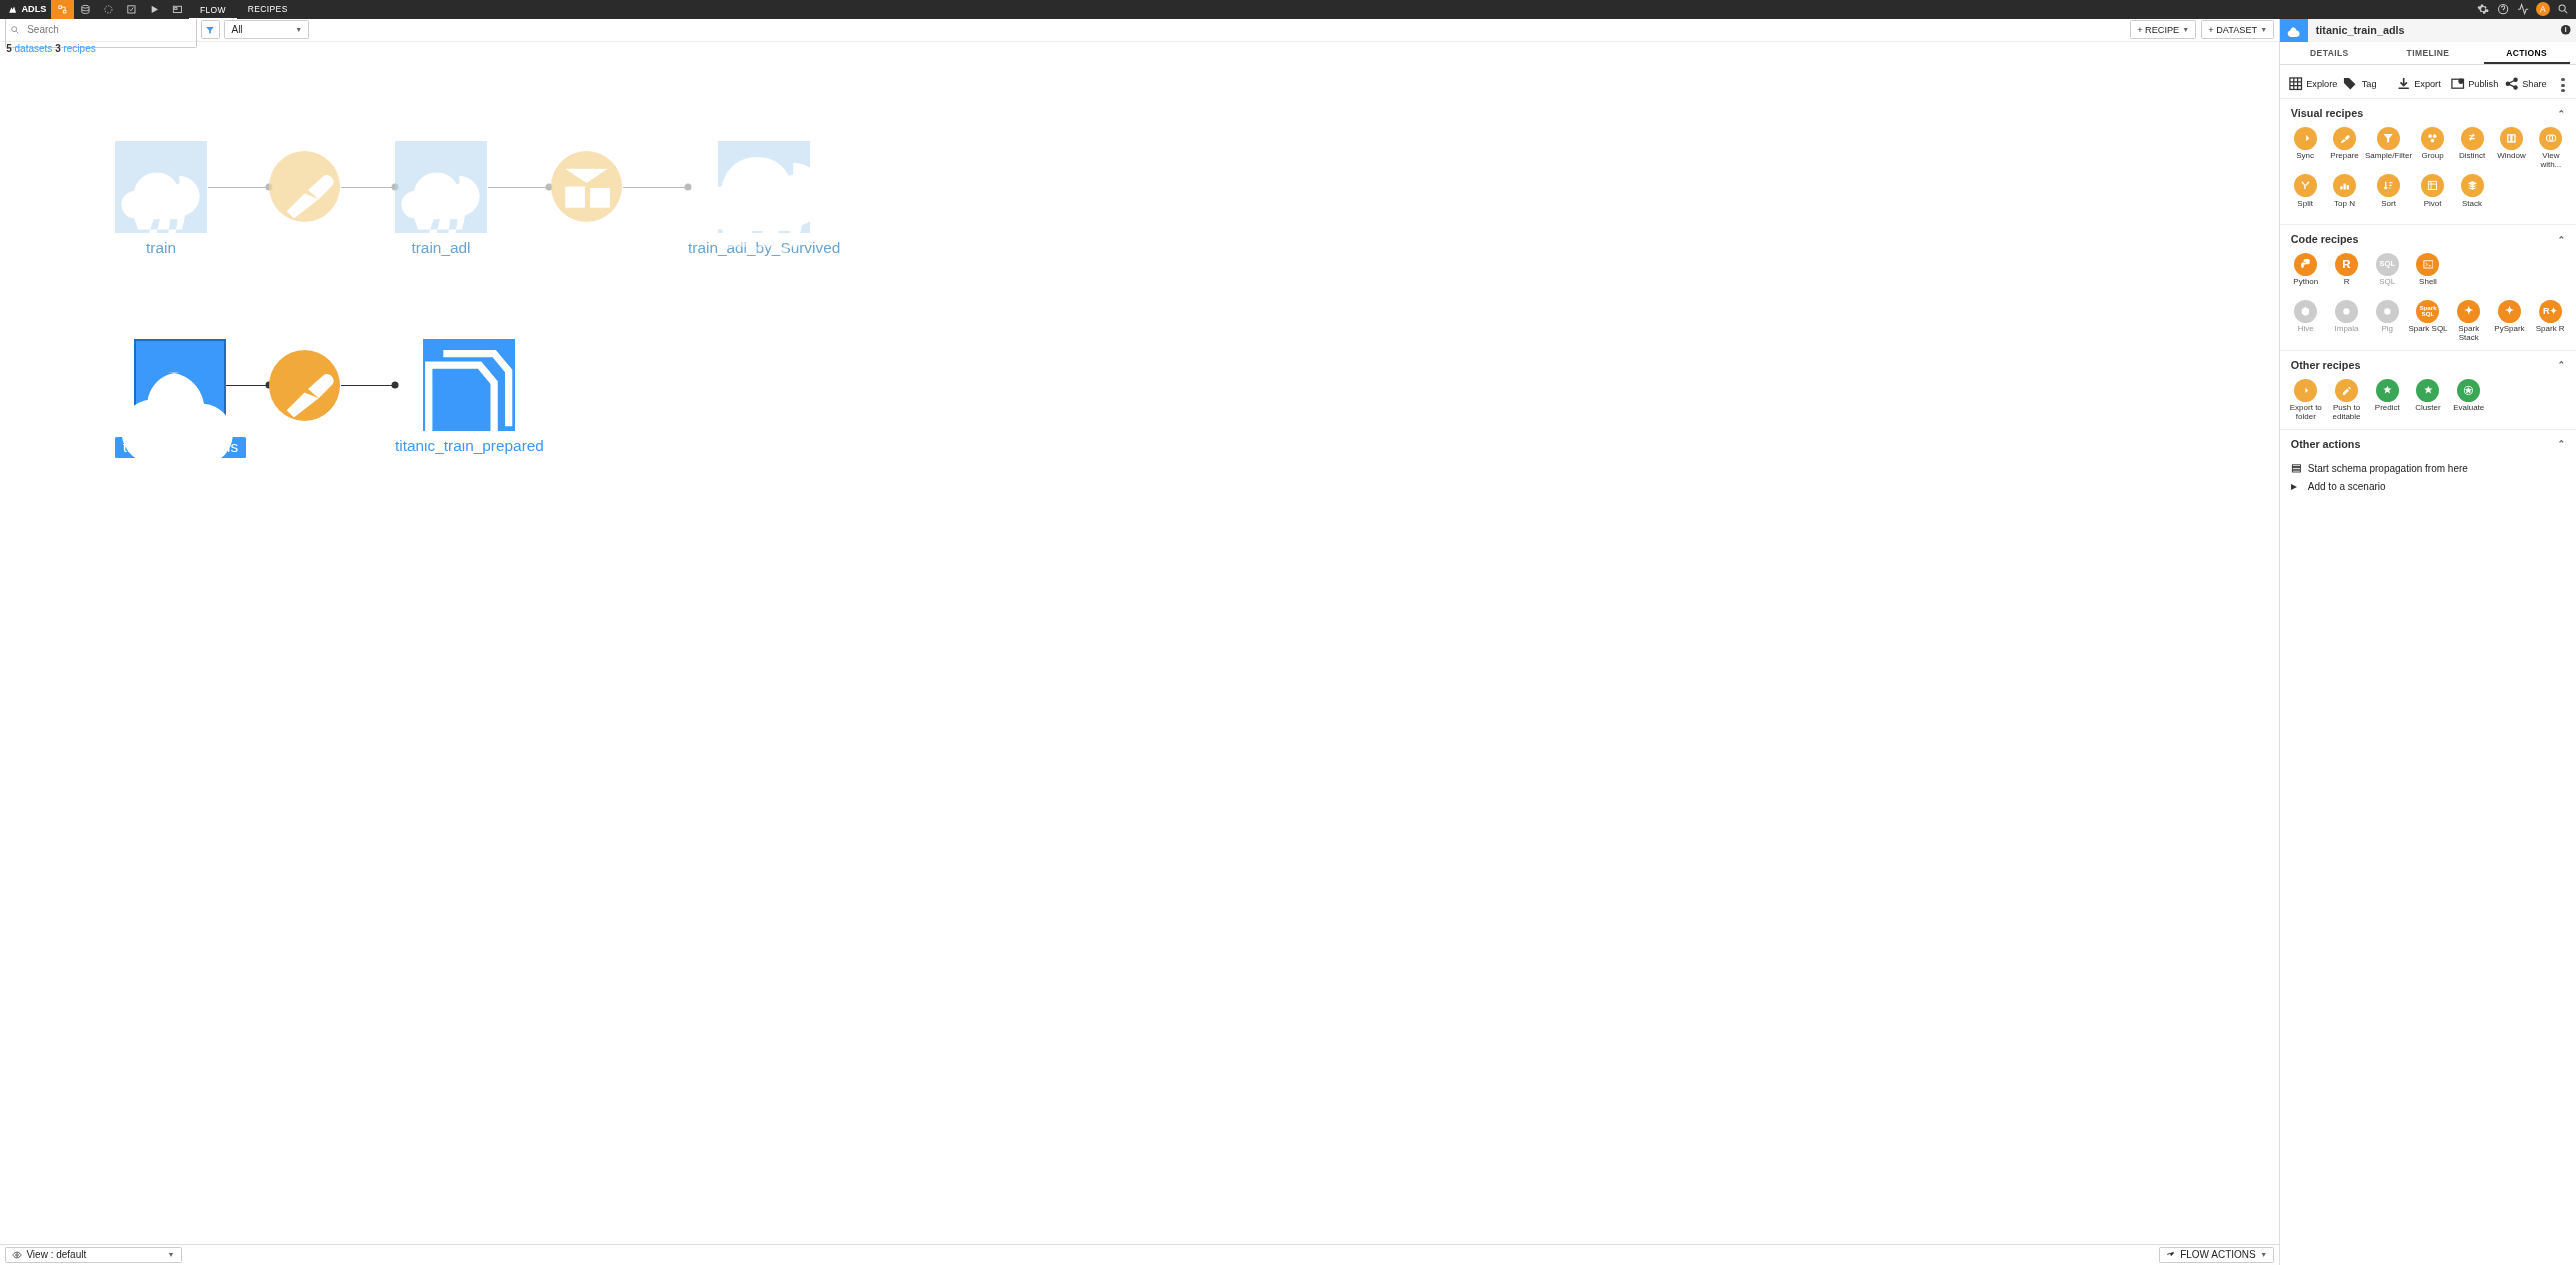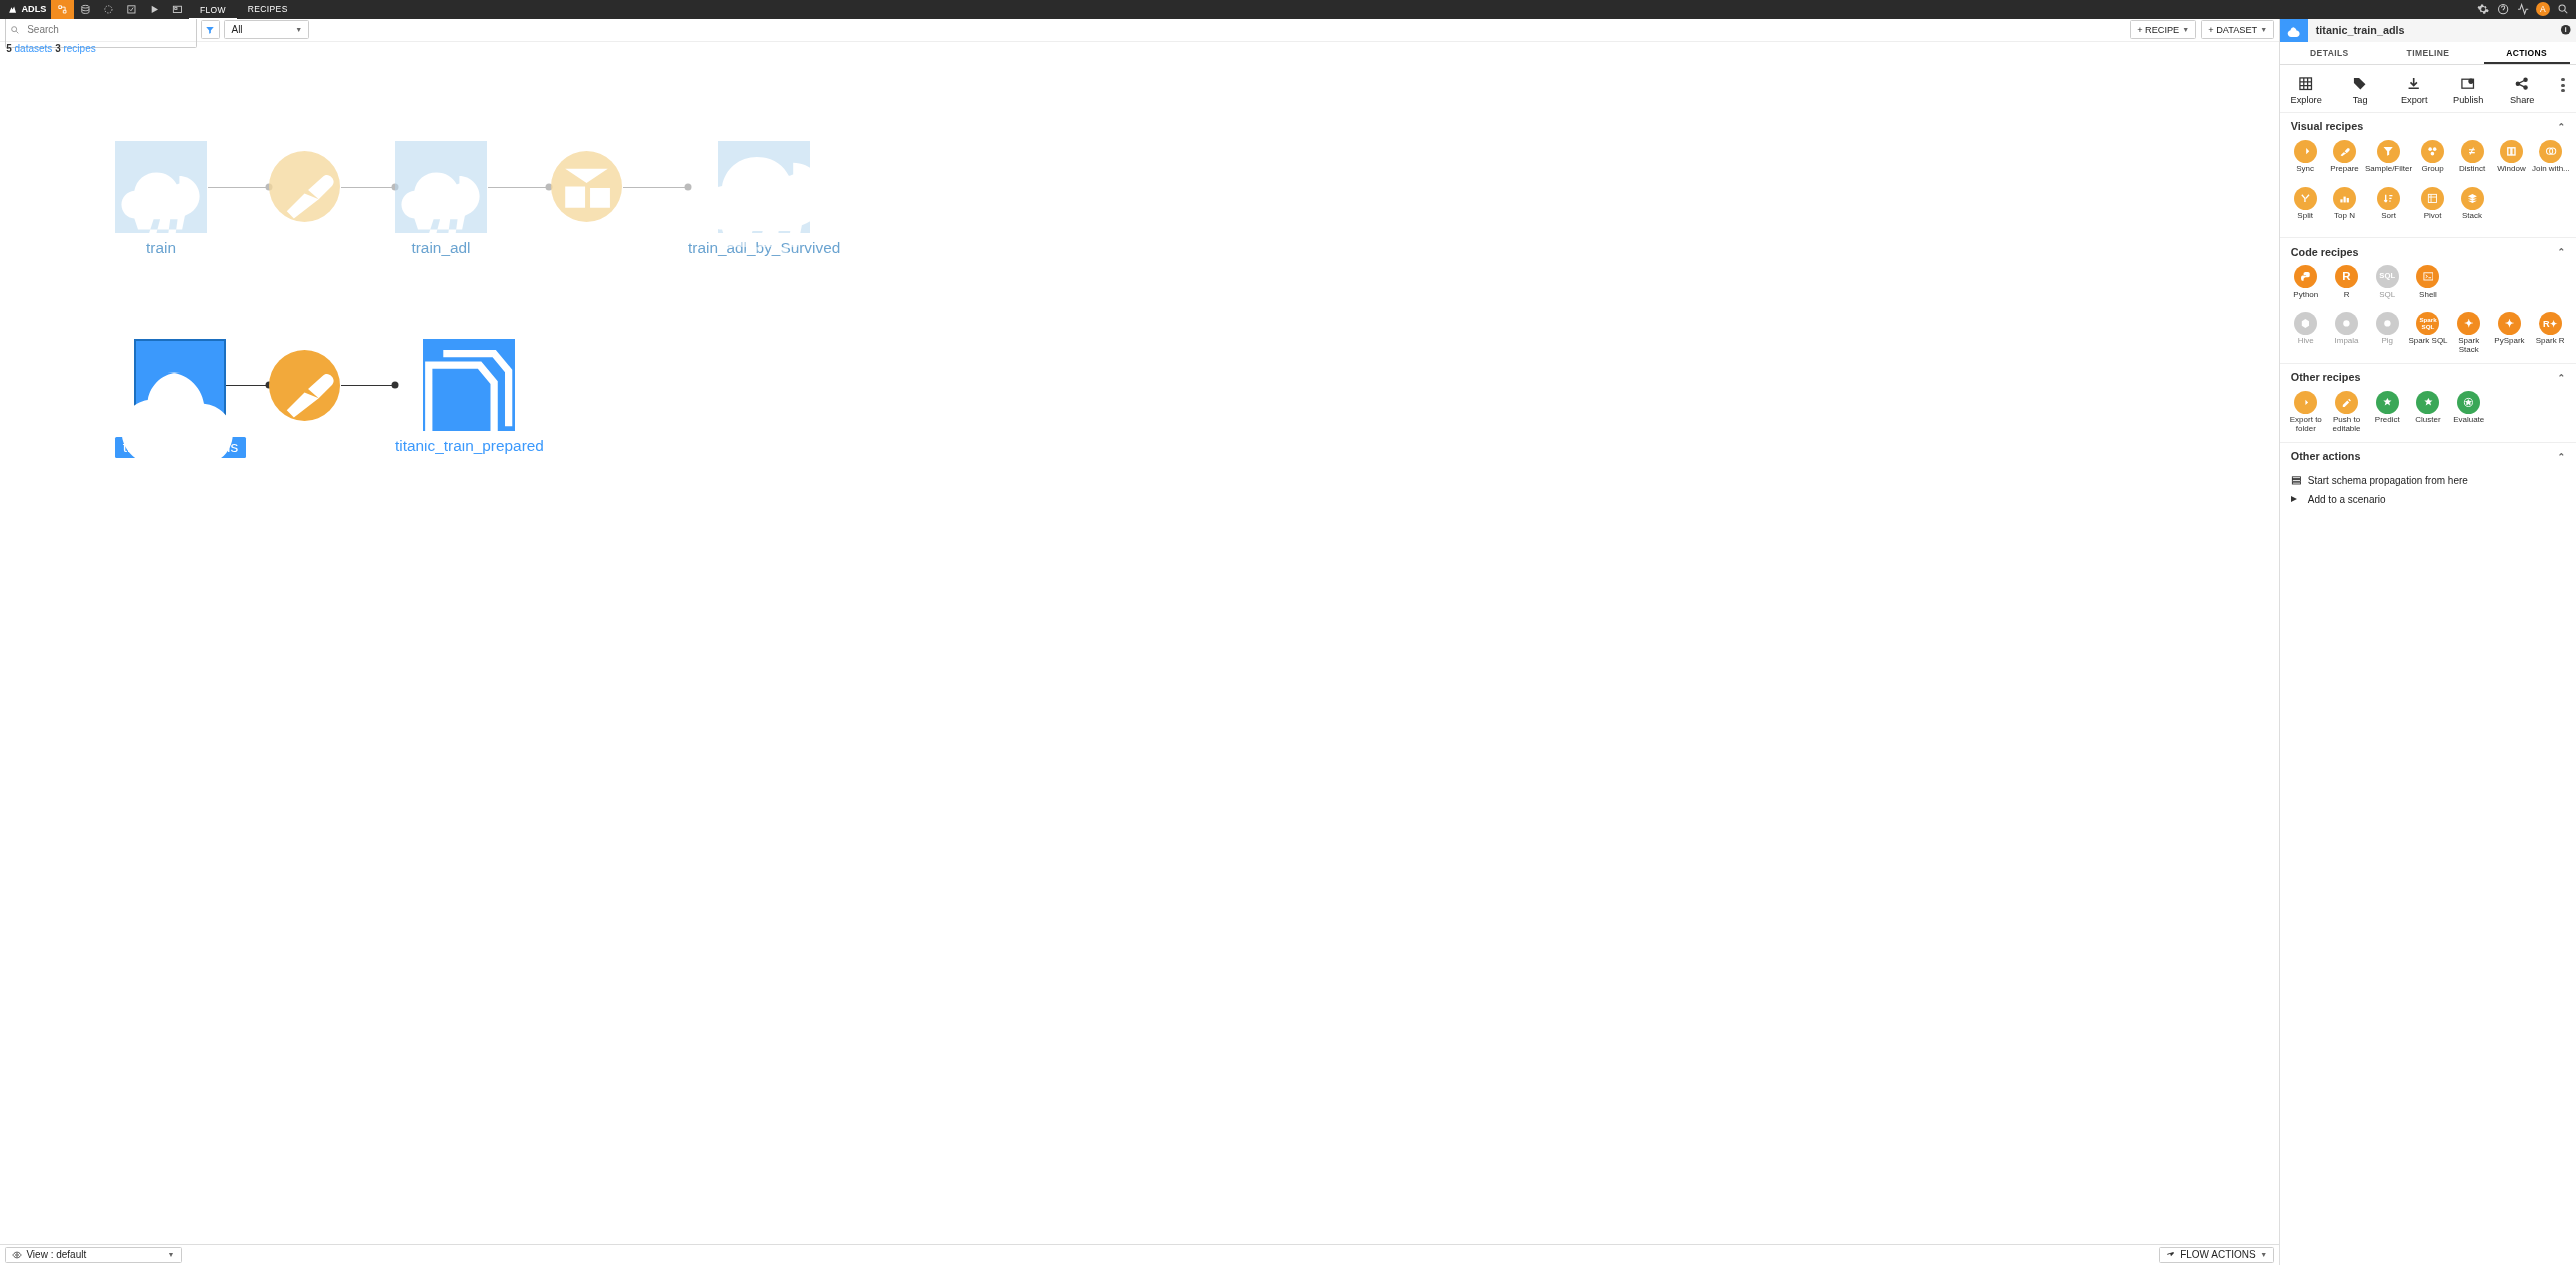--- a/index.html
+++ b/index.html
@@ -54,21 +54,21 @@
 .rhead .infoicon { width: 21.5px; display: flex; align-items: center; justify-content: center; color: #333; cursor: pointer; }
 
 .rtabs { height: 23px; display: flex; border-bottom: 0.8px solid #ddd; }
 .rtabs .rtab { flex: 1; display: flex; align-items: center; justify-content: center; font-size: 8.5px; font-weight: 600; letter-spacing: 0.4px; cursor: pointer; color: #555; }
 .rtabs .rtab.active { color: #000; position: relative; }
 .rtabs .rtab.active::after { content: ''; position: absolute; bottom: -0.8px; left: 6.2px; right: 6.2px; height: 2.3px; background: #333; }
 
 .rbody { flex: 1; overflow-y: auto; }
 
 .actionrow { display: flex; justify-content: center; gap: 17px; padding: 10.8px 7.7px 6.2px; align-items: flex-start; }
-.abtn { display: flex; flex-direction: column; align-items: center; gap: 3.1px; cursor: pointer; font-size: 9.2px; min-width: 37px; }
+.abtn { display: flex; flex-direction: row; align-items: center; gap: 3.1px; cursor: pointer; font-size: 9.2px; min-width: 37px; }
 .abtn .aicon { width: 17px; height: 17px; display: flex; align-items: center; justify-content: center; }
 .moremenu { width: 15.4px; display: flex; flex-direction: column; align-items: center; gap: 2.3px; cursor: pointer; padding-top: 3.1px; }
 .moremenu span { width: 3.1px; height: 3.1px; border-radius: 50%; background: #555; }
 
 .labbtn-wrap { display: flex; justify-content: center; padding: 7.7px 0 14px; }
 .labbtn { background: #3b99fc; color: #fff; padding: 6.2px 21.5px; display: flex; align-items: center; gap: 7.7px; font-size: 10px; font-weight: 600; letter-spacing: 0.8px; cursor: pointer; border-radius: 0.8px; }
 
 .section-hd { display: flex; align-items: center; justify-content: space-between; padding: 7.7px 10.8px 4.6px; font-size: 10.8px; font-weight: 600; color: #333; cursor: pointer; border-top: 0.8px solid #eee; }
 .section-hd .chev { font-size: 9.2px; color: #666; }
 
@@ -457,21 +457,21 @@
             </div>
             <div class="rlabel">Window</div>
           </div>
         <div class="recipe">
             <div class="ricon" style="background:#f2a93b">
               <svg width="12.3" height="12.3" viewBox="0 0 24 24" fill="none" stroke="#fff" stroke-width="2">
                 <circle cx="9" cy="12" r="6"></circle>
                 <circle cx="15" cy="12" r="6"></circle>
               </svg>
             </div>
-            <div class="rlabel">Join with...</div>
+            <div class="rlabel">View with...</div>
           </div>
         <div class="recipe">
             <div class="ricon" style="background:#f2a93b">
               <svg width="10.8" height="10.8" viewBox="0 0 24 24" fill="none" stroke="#fff" stroke-width="3">
                 <path d="M4 4l7 8v8M20 4l-7 8"></path>
               </svg>
             </div>
             <div class="rlabel">Split</div>
           </div>
         <div class="recipe">

